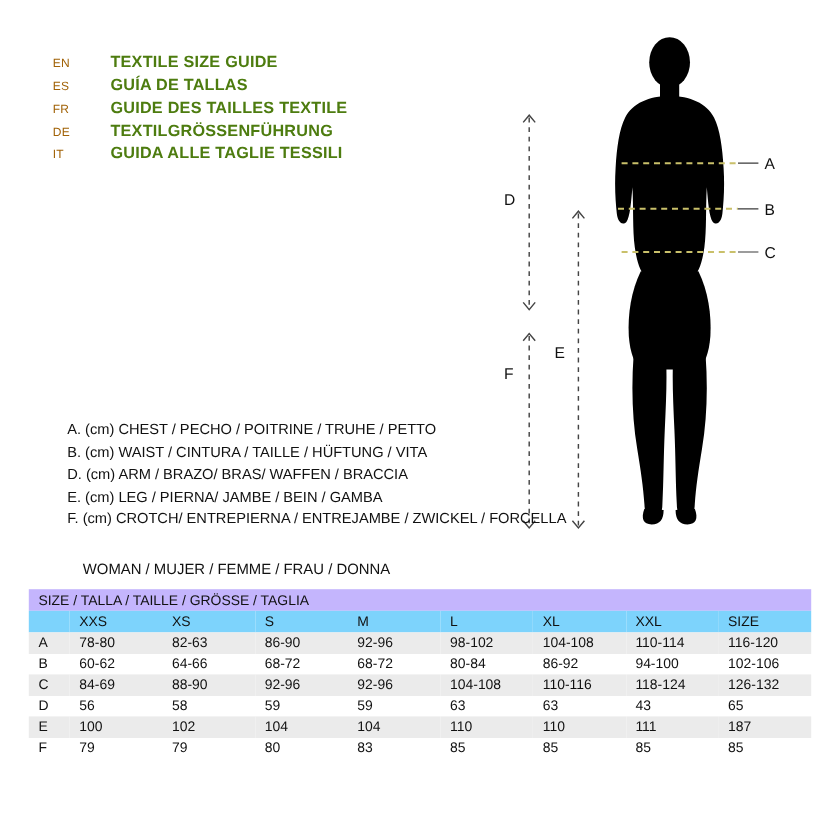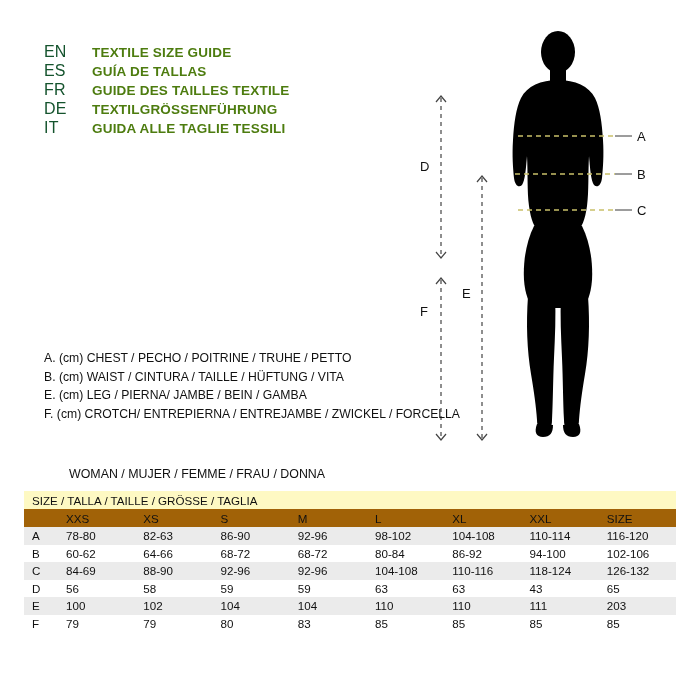--- a/index.html
+++ b/index.html
@@ -29,23 +29,23 @@
     width: 330px;
   }
   .title-row {
     display: flex;
     align-items: baseline;
     height: 19px;
     line-height: 19px;
   }
   .title-lang {
     width: 48px;
-    font-size: 16px;
+    font-size: 10px;
     letter-spacing: 0.2px;
-    color: #14532d;
+    color: #a16207;
   }
   .title-text {
     font-size: 13.5px;
     font-weight: bold;
     letter-spacing: 0.2px;
     color: #4d7c0f;
     white-space: nowrap;
   }
 
   
@@ -53,20 +53,21 @@
     position: absolute;
     left: 44px;
     top: 349px;
     width: 430px;
   }
   .legend-row {
     font-size: 12.2px;
     line-height: 18.6px;
     color: #111;
     white-space: nowrap;
+    margin-left: 12px;
   }
 
   .woman-label {
     position: absolute;
     left: 44px;
     top: 467px;
     font-size: 12.4px;
     color: #111;
     white-space: nowrap;
     margin-left: 25px;
@@ -87,26 +88,26 @@
   }
   table.sizes td, table.sizes th {
     text-align: left;
     font-weight: normal;
     padding: 0 0 0 8px;
     height: 17.5px;
     vertical-align: middle;
     white-space: nowrap;
   }
   table.sizes tr.head-row td {
-    background: #fef9c3;
+    background: #c4b5fd;
     font-weight: normal;
     height: 18px;
   }
   table.sizes tr.cols-row td {
-    background: #a16207;
+    background: #7dd3fc;
     height: 18px;
   }
   table.sizes tr.shade td { background: #ebebeb; }
   table.sizes tr.plain td { background: #ffffff; }
 
   col.c0 { width: 34px; }
   col.cN { width: 77px; }
 
   
   .figure {
@@ -238,20 +239,21 @@
       <text class="tick-letter" x="237" y="187">C</text>
       <text class="tick-letter" x="20" y="143">D</text>
       <text class="tick-letter" x="62" y="270">E</text>
       <text class="tick-letter" x="20" y="288">F</text>
     </svg>
   </div>
 
   <div class="legend">
     <div class="legend-row">A. (cm) CHEST / PECHO / POITRINE / TRUHE / PETTO</div>
     <div class="legend-row">B. (cm) WAIST / CINTURA / TAILLE / HÜFTUNG / VITA</div>
+    <div class="legend-row">D. (cm) ARM / BRAZO/ BRAS/ WAFFEN / BRACCIA</div>
     <div class="legend-row">E. (cm) LEG / PIERNA/ JAMBE / BEIN / GAMBA</div>
     <div class="legend-row">F. (cm) CROTCH/ ENTREPIERNA / ENTREJAMBE / ZWICKEL / FORCELLA</div>
   </div>
 
   <div class="woman-label">WOMAN / MUJER / FEMME / FRAU / DONNA</div>
 
   <div class="table-wrap">
     <table class="sizes">
       <colgroup>
         <col class="c0">
@@ -330,21 +332,21 @@
 
         <tr class="shade">
           <td>E</td>
           <td>100</td>
           <td>102</td>
           <td>104</td>
           <td>104</td>
           <td>110</td>
           <td>110</td>
           <td>111</td>
-          <td>203</td>
+          <td>187</td>
         </tr>
 
         <tr class="plain">
           <td>F</td>
           <td>79</td>
           <td>79</td>
           <td>80</td>
           <td>83</td>
           <td>85</td>
           <td>85</td>

